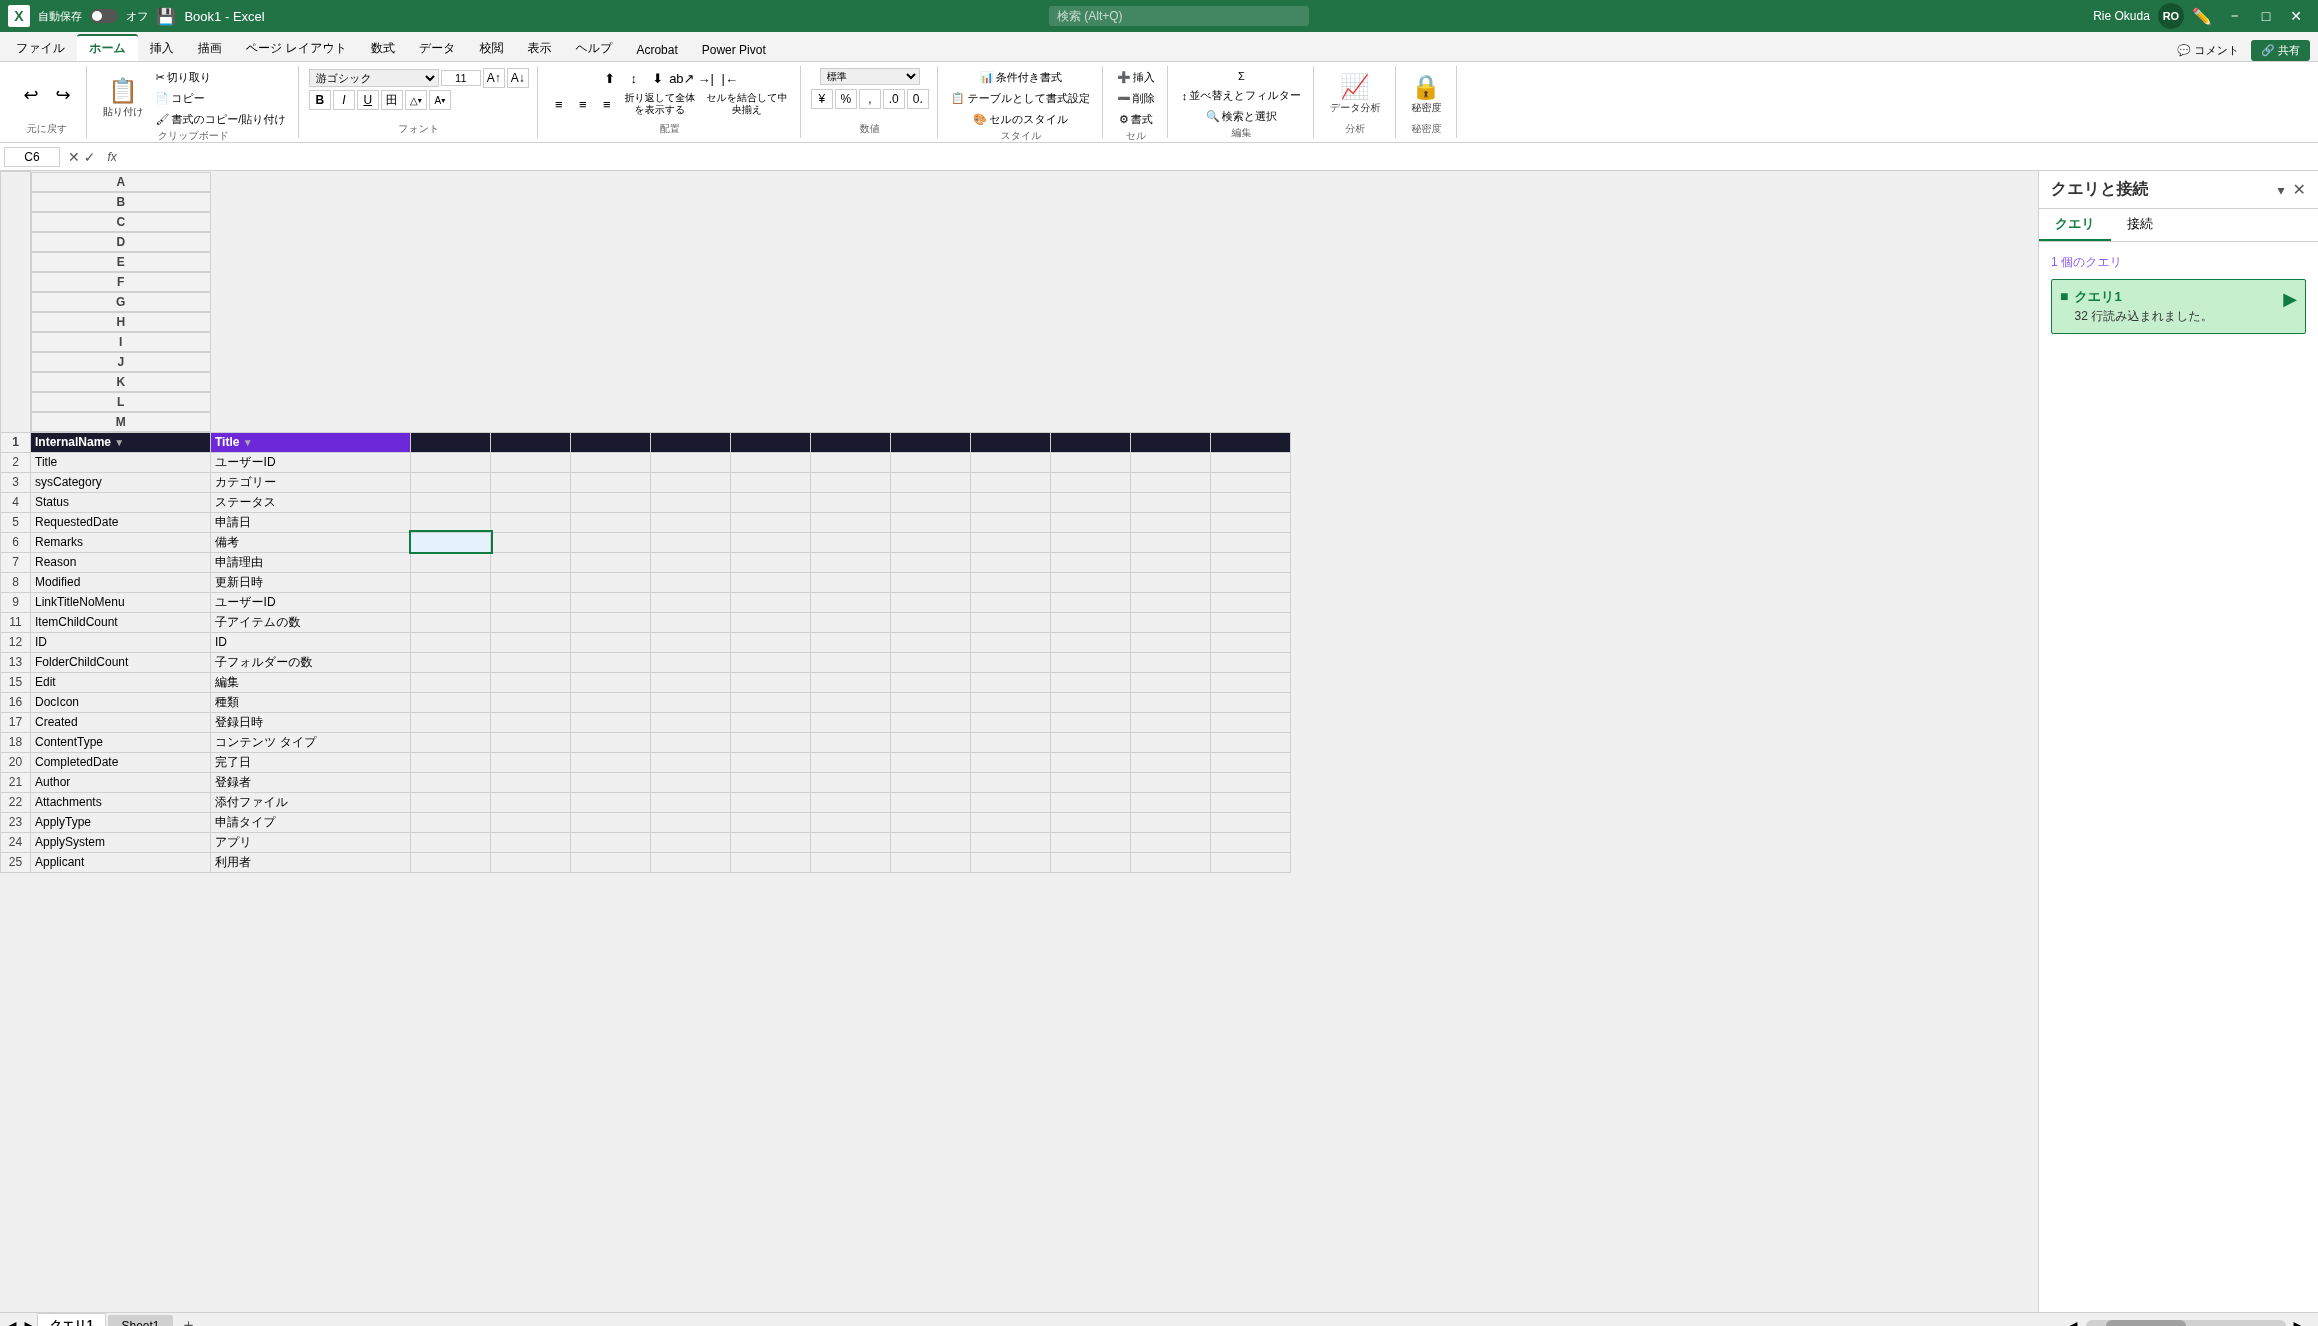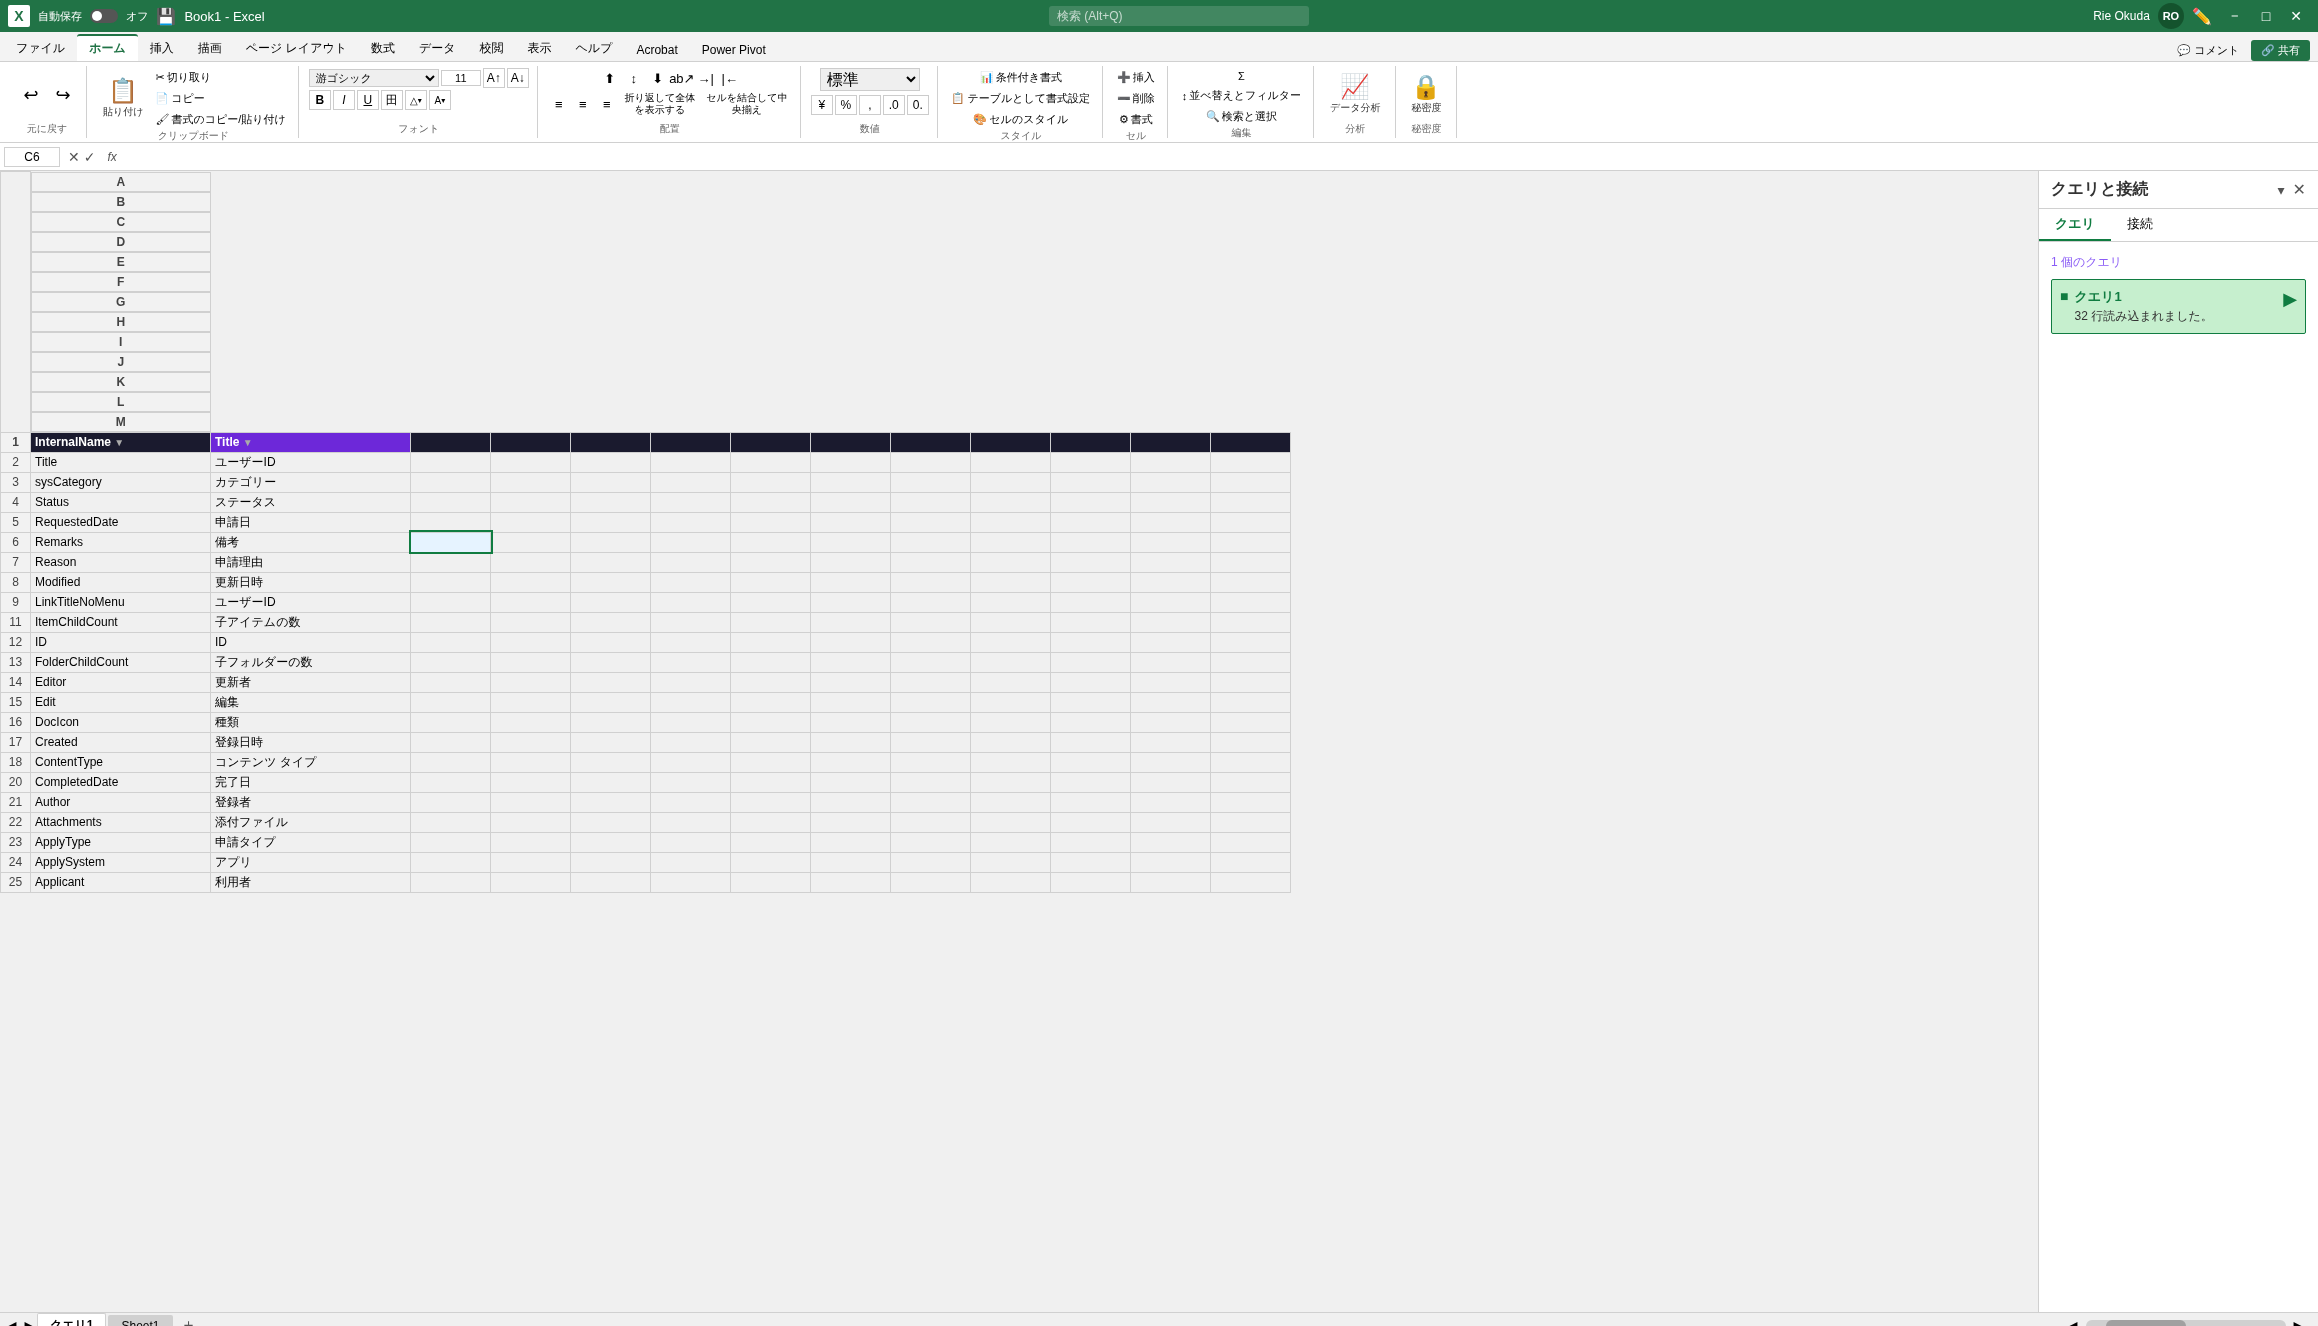--- a/index.html
+++ b/index.html
@@ -101,21 +101,21 @@
     .font-btn { width: 22px; height: 20px; border: 1px solid #ccc; background: white; cursor: pointer; font-size: 12px; display: flex; align-items: center; justify-content: center; }
     .font-btn-bold { font-weight: bold; }
     .font-btn-italic { font-style: italic; }
     .font-btn-under { text-decoration: underline; }
 
     .color-picker-btn { width: 22px; height: 20px; border: 1px solid #ccc; background: white; cursor: pointer; font-size: 10px; display: flex; align-items: center; justify-content: center; }
     .dropdown-arrow { font-size: 8px; }
 
     .align-btn { width: 22px; height: 20px; border: 1px solid transparent; background: white; cursor: pointer; font-size: 13px; display: flex; align-items: center; justify-content: center; }
 
-    .number-format-select { width: 100px; font-size: 16px; padding: 1px 2px; border: 1px solid #ccc; }
+    .number-format-select { width: 100px; font-size: 10px; padding: 1px 2px; border: 1px solid #ccc; }
 
     .large-rb-btn { display: flex; flex-direction: column; align-items: center; padding: 4px 6px; border: none; background: transparent; cursor: pointer; border-radius: 2px; gap: 2px; }
     .large-rb-btn .icon-lg { font-size: 24px; line-height: 1; }
     .large-rb-btn .btn-lbl { font-size: 10px; color: #333; white-space: nowrap; }
   </style>
 </head>
 <body>
 
 <div class="title-bar">
   <div class="title-bar-left">
@@ -576,36 +576,20 @@
               <td></td>
               <td></td>
               <td></td>
               <td></td>
               <td></td>
               <td></td>
               <td></td>
               <td></td>
             </tr>
             <tr>
-              <td class="row-num">14</td>
-              <td>Editor</td>
-              <td>更新者</td>
-              <td></td>
-              <td></td>
-              <td></td>
-              <td></td>
-              <td></td>
-              <td></td>
-              <td></td>
-              <td></td>
-              <td></td>
-              <td></td>
-              <td></td>
-            </tr>
-            <tr>
               <td class="row-num">15</td>
               <td>Edit</td>
               <td>編集</td>
               <td></td>
               <td></td>
               <td></td>
               <td></td>
               <td></td>
               <td></td>
               <td></td>

